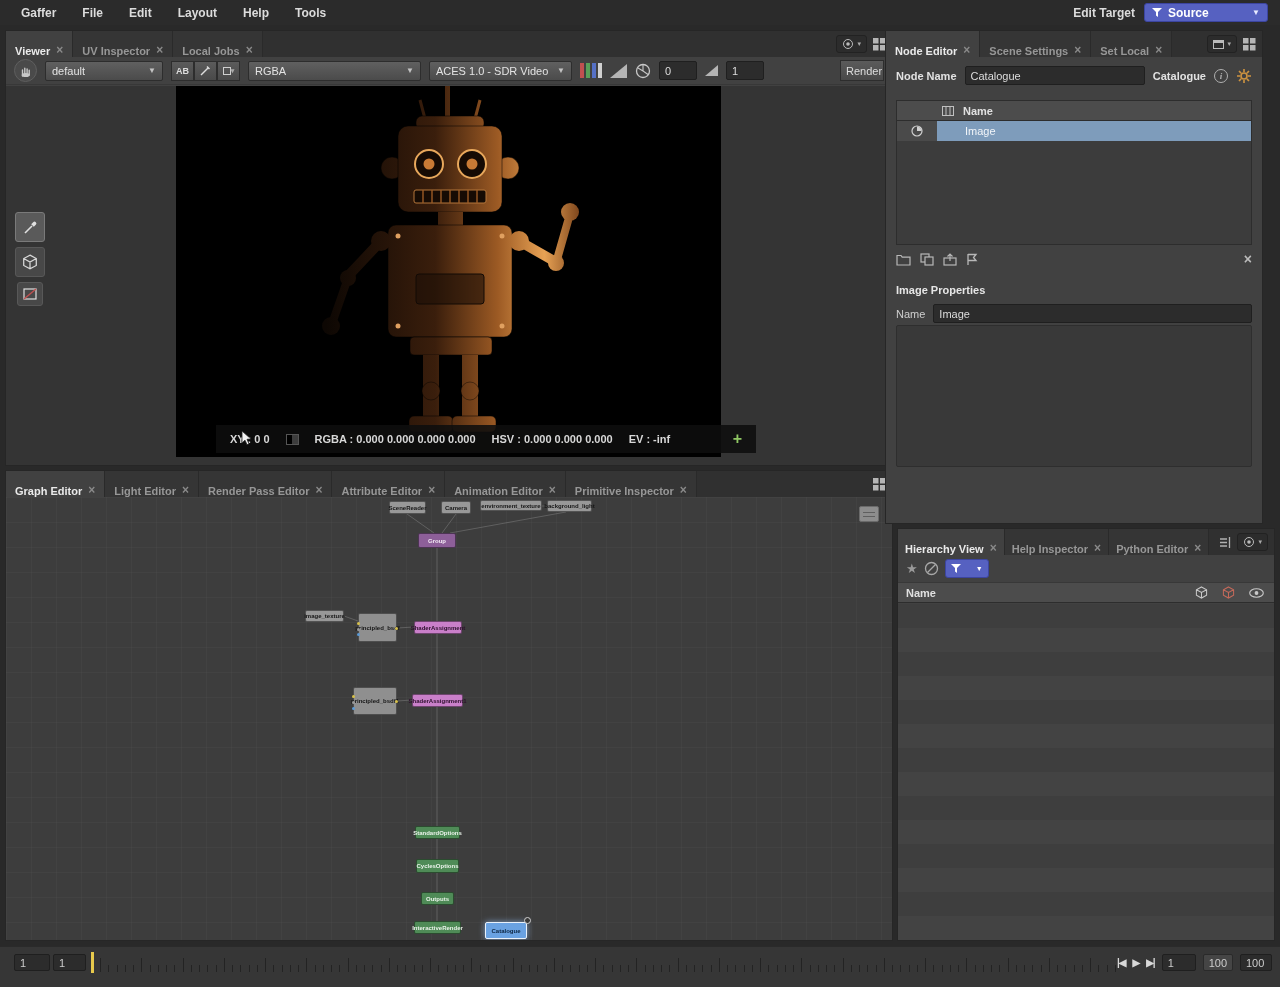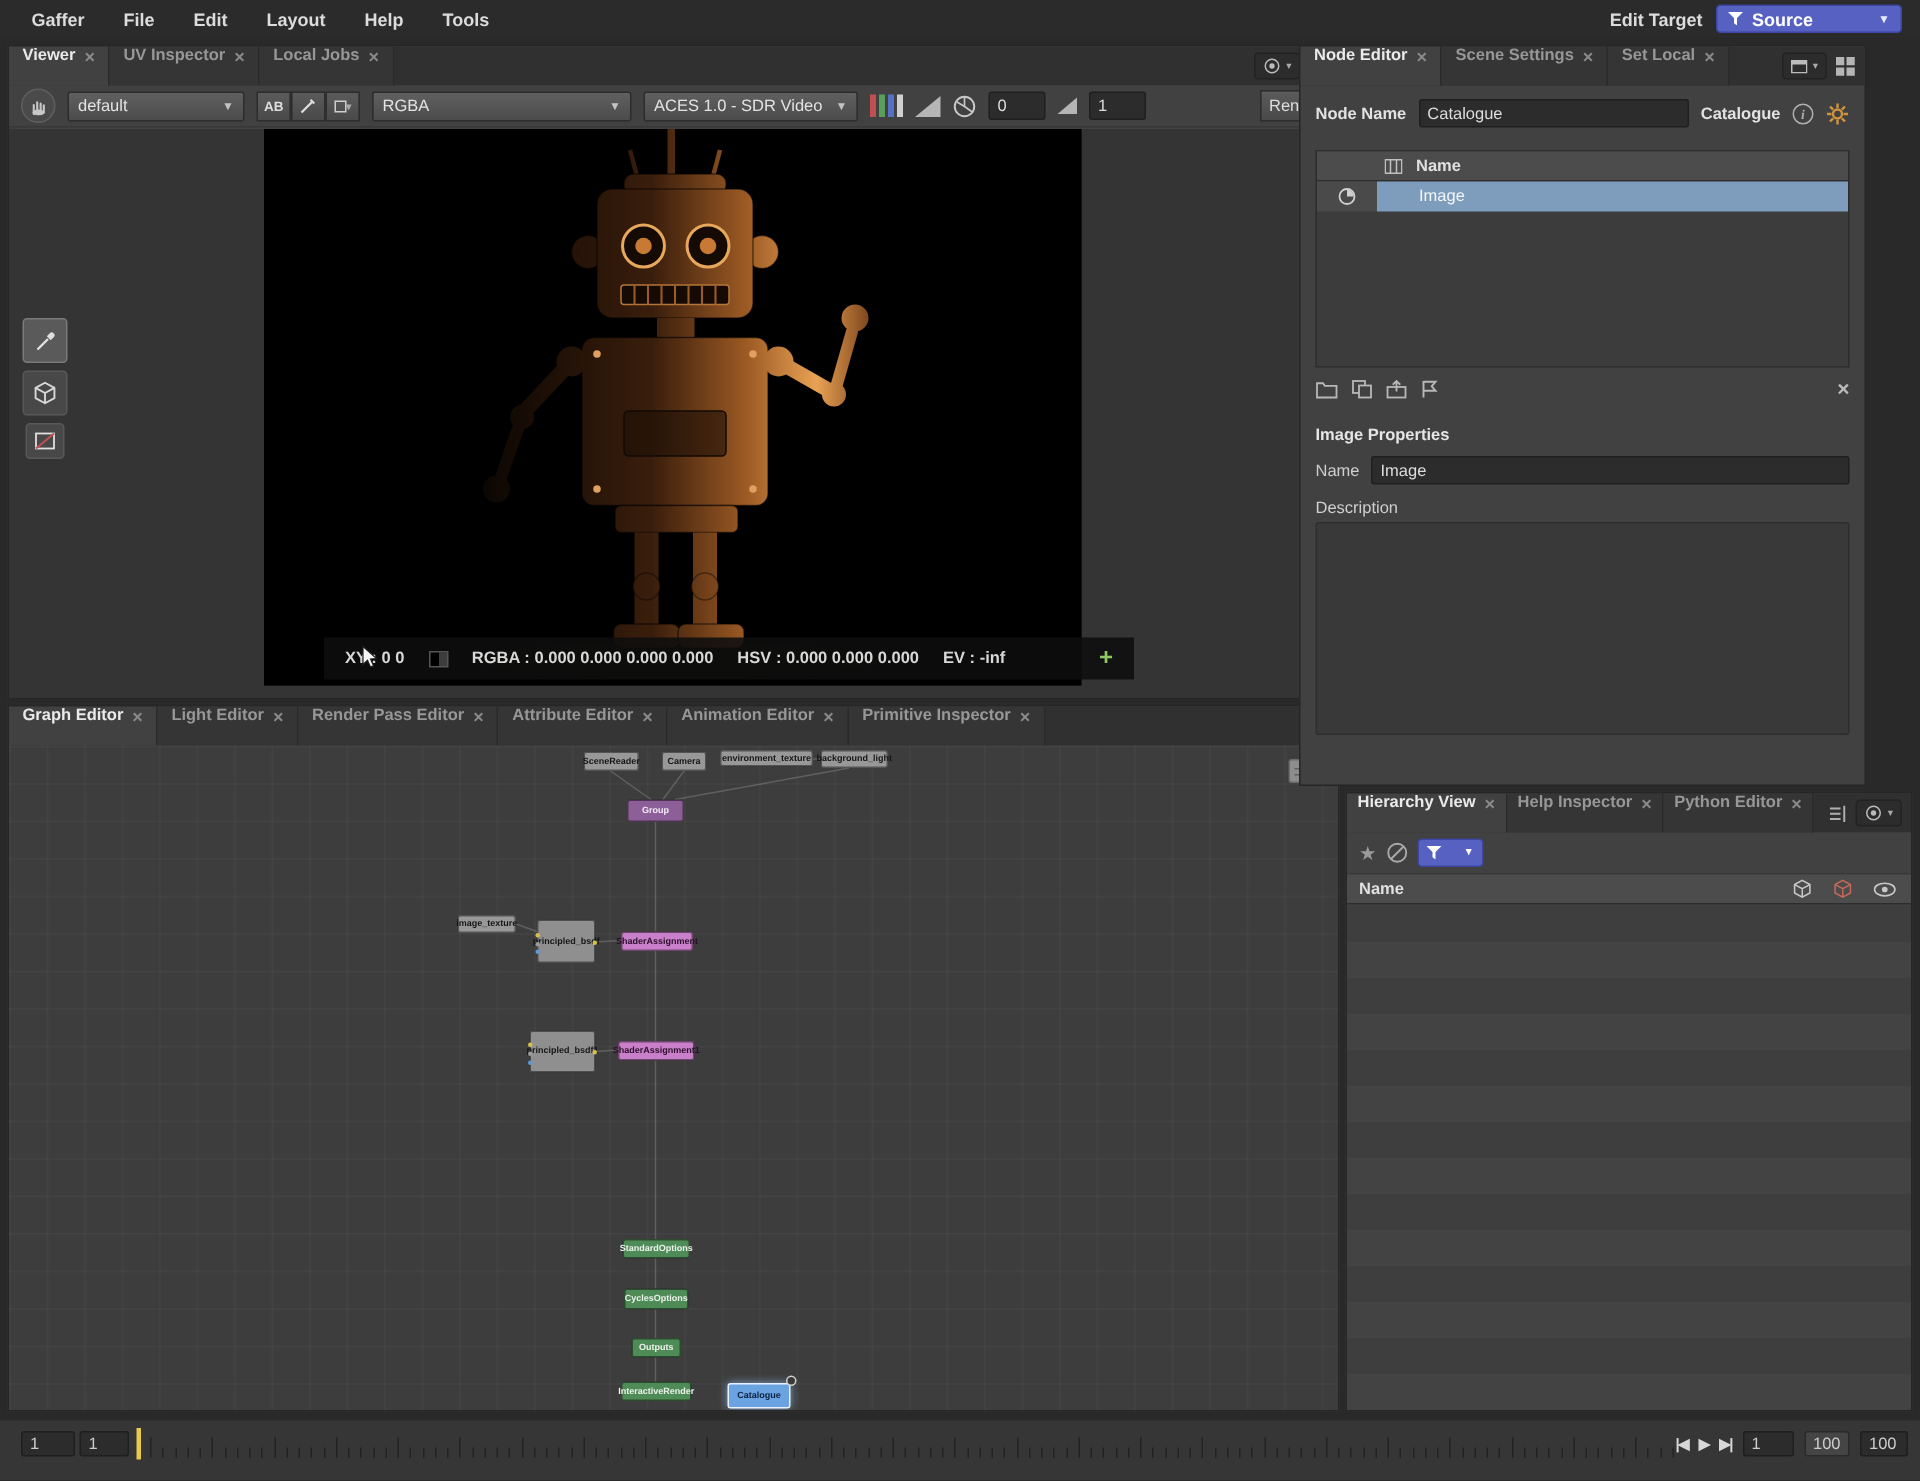--- a/index.html
+++ b/index.html
@@ -14,21 +14,21 @@
   
   .menubar{position:absolute;top:0;left:0;right:0;height:25px;background:#2b2b2b;display:flex;align-items:center;padding:0 8px;z-index:50;}
   .menu-item{padding:0 13px;font-size:12px;font-weight:bold;color:#dcdcdc;cursor:default;}
   .menubar-right{margin-left:auto;display:flex;align-items:center;gap:9px;padding-right:4px;}
   .edit-target-label{font-size:12px;font-weight:bold;color:#dcdcdc;}
   .source-dd{width:124px;height:19px;background:#5661c1;border:1px solid #3c45a0;border-radius:3px;display:flex;align-items:center;gap:6px;padding:0 7px;color:#ffffff;font-size:12px;font-weight:bold;}
   .source-dd .dd-arrow{margin-left:auto;font-size:8px;color:#e8eaff;}
   
   .panel{position:absolute;background:#414141;border:1px solid #262626;overflow:hidden;}
   .tabbar{height:26px;background:#303030;display:flex;align-items:stretch;}
-  .tab{display:flex;align-items:flex-start;gap:6px;padding:0 9px;font-size:11px;font-weight:bold;color:#979797;background:#353535;border-right:1px solid #2a2a2a;white-space:nowrap;}
+  .tab{display:flex;align-items:flex-end;gap:6px;padding:0 9px;font-size:11px;font-weight:bold;color:#979797;background:#353535;border-right:1px solid #2a2a2a;white-space:nowrap;}
   .tab.active{background:#414141;color:#eaeaea;}
   .tclose{color:#8a8a8a;font-size:12px;font-weight:bold;}
   .tabbar-icons{margin-left:auto;display:flex;align-items:center;gap:6px;padding:0 6px;}
   .icon-btn{height:18px;display:flex;align-items:center;gap:3px;background:#2c2c2c;border:1px solid #222;border-radius:3px;padding:0 5px;color:#bbb;}
   .mini-arrow{font-size:7px;color:#aaa;}
   
   .viewer-panel{left:5px;top:30px;width:888px;height:436px;}
   .vtoolbar{height:28px;background:#414141;display:flex;align-items:center;gap:8px;padding:0 8px;border-bottom:1px solid #383838;}
   .round-btn{width:23px;height:23px;border-radius:50%;background:#4a4a4a;border:1px solid #5f5f5f;display:flex;align-items:center;justify-content:center;flex:none;}
   .dd{height:20px;background:linear-gradient(#606060,#4b4b4b);border:1px solid #2d2d2d;border-radius:2px;display:flex;align-items:center;padding:0 6px;font-size:11px;color:#e3e3e3;flex:none;}
@@ -64,21 +64,21 @@
   .gnode.purple{background:#8d5f99;color:#f2e9f4;}
   .gnode.pink{background:#c97fc9;color:#2c102c;}
   .gnode.green{background:#4f8b57;color:#eaf2ea;}
   .gnode.selected{background:#6aa2e2;border-color:#e9f1fb;color:#0c2440;box-shadow:0 0 6px rgba(150,190,240,.75);}
   .ndot{position:absolute;width:3px;height:3px;border-radius:50%;}
   .nbadge{position:absolute;right:-5px;top:-6px;width:7px;height:7px;border-radius:50%;border:1px solid #d2d2d2;background:#3a3a3a;}
   .note-icon{position:absolute;left:853px;top:9px;width:20px;height:16px;background:#8d8d8d;border-radius:2px;border:1px solid #6a6a6a;}
   .note-icon::before,.note-icon::after{content:"";position:absolute;left:3px;right:3px;height:1px;background:#5f5f5f;}
   .note-icon::before{top:5px;} .note-icon::after{top:9px;}
   
-  .node-editor-panel{left:866px;top:30px;width:378px;height:494px;}
+  .node-editor-panel{left:885px;top:30px;width:378px;height:494px;}
   .ne-row1{display:flex;align-items:center;gap:8px;padding:9px 10px 7px;}
   .bold-label{font-size:11px;font-weight:bold;color:#e2e2e2;white-space:nowrap;}
   .txt{height:19px;background:#2c2c2c;border:1px solid #1f1f1f;border-radius:2px;color:#ddd;font-size:11px;padding:0 5px;font-family:inherit;min-width:0;}
   .info-icon{width:14px;height:14px;border-radius:50%;border:1px solid #b0b0b0;color:#b0b0b0;font-size:9px;font-weight:bold;display:flex;align-items:center;justify-content:center;font-family:"Liberation Serif",serif;font-style:italic;flex:none;}
   .ne-subtabs{display:flex;gap:2px;padding:0 10px;border-bottom:1px solid #2e2e2e;}
   .subtab{padding:4px 11px 5px;font-size:11px;font-weight:bold;color:#9a9a9a;border-radius:3px 3px 0 0;}
   .subtab.active{background:#4d4d4d;color:#ececec;}
   .img-table{margin:8px 10px 0;border:1px solid #2d2d2d;height:145px;background:#3c3c3c;display:flex;flex-direction:column;}
   .it-header{height:20px;background:#4c4c4c;display:flex;align-items:center;border-bottom:1px solid #2d2d2d;}
   .it-col-status{width:40px;flex:none;display:flex;align-items:center;justify-content:center;height:100%;}
@@ -464,21 +464,20 @@
         <path d="M2 1v11M2 1.5h8l-2.5 3L10 7.5H2" fill="none" stroke="#b8b8b8" stroke-width="1.3"></path>
       </svg>
     <span class="remove">×</span>
   </div>
 
   <div class="props-heading">Image Properties</div>
   <div class="prop-row">
     <span style="color:#cfcfcf">Name</span>
     <input class="txt" style="flex: 1 1 0%;" value="Image">
   </div>
-  <div class="desc-label">Description</div>
   <div class="desc-box"></div>
 </div>
 
 <div class="panel hierarchy-panel">
   <div class="tabbar">
     <div class="tab active">
         <span>Hierarchy View</span>
         <span class="tclose">×</span>
       </div>
     <div class="tab">

